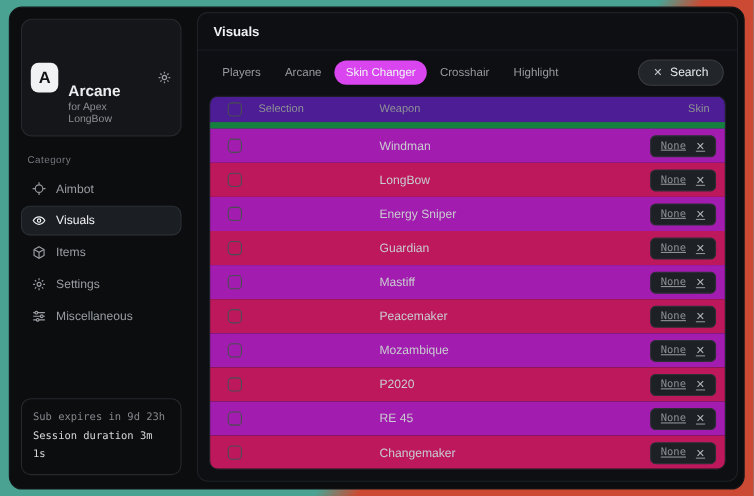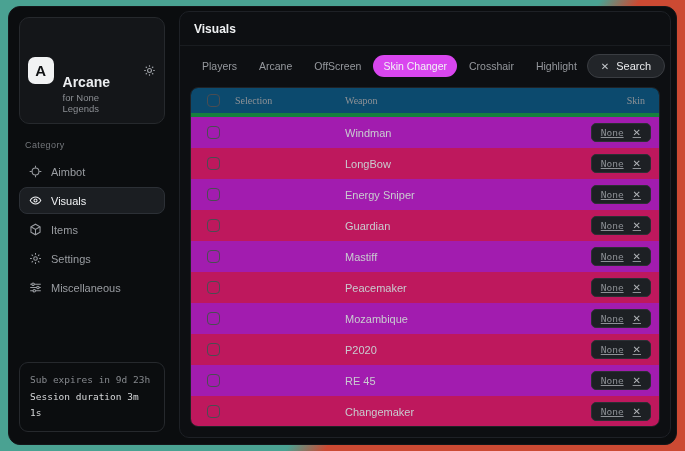--- a/index.html
+++ b/index.html
@@ -66,22 +66,22 @@
     color:#e8eaec; font-size:11px; cursor:pointer;
   }
   .search-btn .x { font-size:10px; color:#c6c9cd; }
   .table {
     margin:2px 10px 10px; border:1px solid #1f2226; border-radius:8px; overflow:hidden;
   }
   .trow {
     display:grid; grid-template-columns:44px 110px 1fr 86px; align-items:center;
   }
   .thead {
-    height:29px; background:#0c4a6e; border-bottom:4px solid #15803d;
-    font-family:Liberation Serif, serif; font-size:10px; color:#8f9296;
+    height:29px; background:#4c1d95; border-bottom:6px solid #15803d;
+    font-family:Liberation Sans, sans-serif; font-size:10px; color:#8f9296;
   }
   .tbody-row { height:31px; }
   .tbody-row.dark  { background:#a21caf; }
   .tbody-row.light { background:#be185d; }
   .cb-cell { display:flex; justify-content:center; }
   .checkbox {
     width:13px; height:13px; border:1.5px solid #4a4d52; border-radius:4px;
     background:transparent; cursor:pointer;
   }
   .col-skin-h { text-align:right; padding-right:14px; }
@@ -98,21 +98,21 @@
 </head>
 <body>
 
 <div class="window">
 
   <div class="sidebar">
     <div class="logo-card">
       <div class="logo-badge">A</div>
       <div class="logo-text">
         <div class="logo-title">Arcane</div>
-        <div class="logo-sub">for None Legends</div>
+        <div class="logo-sub">for Apex LongBow</div>
       </div>
       <span class="logo-gear">
         <svg width="13" height="13" viewBox="0 0 16 16" fill="none" stroke="currentColor" stroke-width="1.4">
           <circle cx="8" cy="8" r="2.4"></circle>
           <path d="M8 1.5v2M8 12.5v2M1.5 8h2M12.5 8h2M3.4 3.4l1.4 1.4M11.2 11.2l1.4 1.4M12.6 3.4l-1.4 1.4M4.8 11.2l-1.4 1.4"></path>
         </svg>
       </span>
     </div>
 
     <div class="category-label">Category</div>
@@ -177,21 +177,20 @@
 
   <div class="main">
     <div class="main-header">
       <div class="main-title">Visuals</div>
     </div>
 
     <div class="toolbar">
       <div class="tabs" id="tabs-root">
           <div class="tab">Players</div>
           <div class="tab">Arcane</div>
-          <div class="tab">OffScreen</div>
           <div class="tab active">Skin Changer</div>
           <div class="tab">Crosshair</div>
           <div class="tab">Highlight</div>
         </div>
       <div class="search-btn">
         <span class="x">✕</span>
         <span>Search</span>
       </div>
     </div>
 

